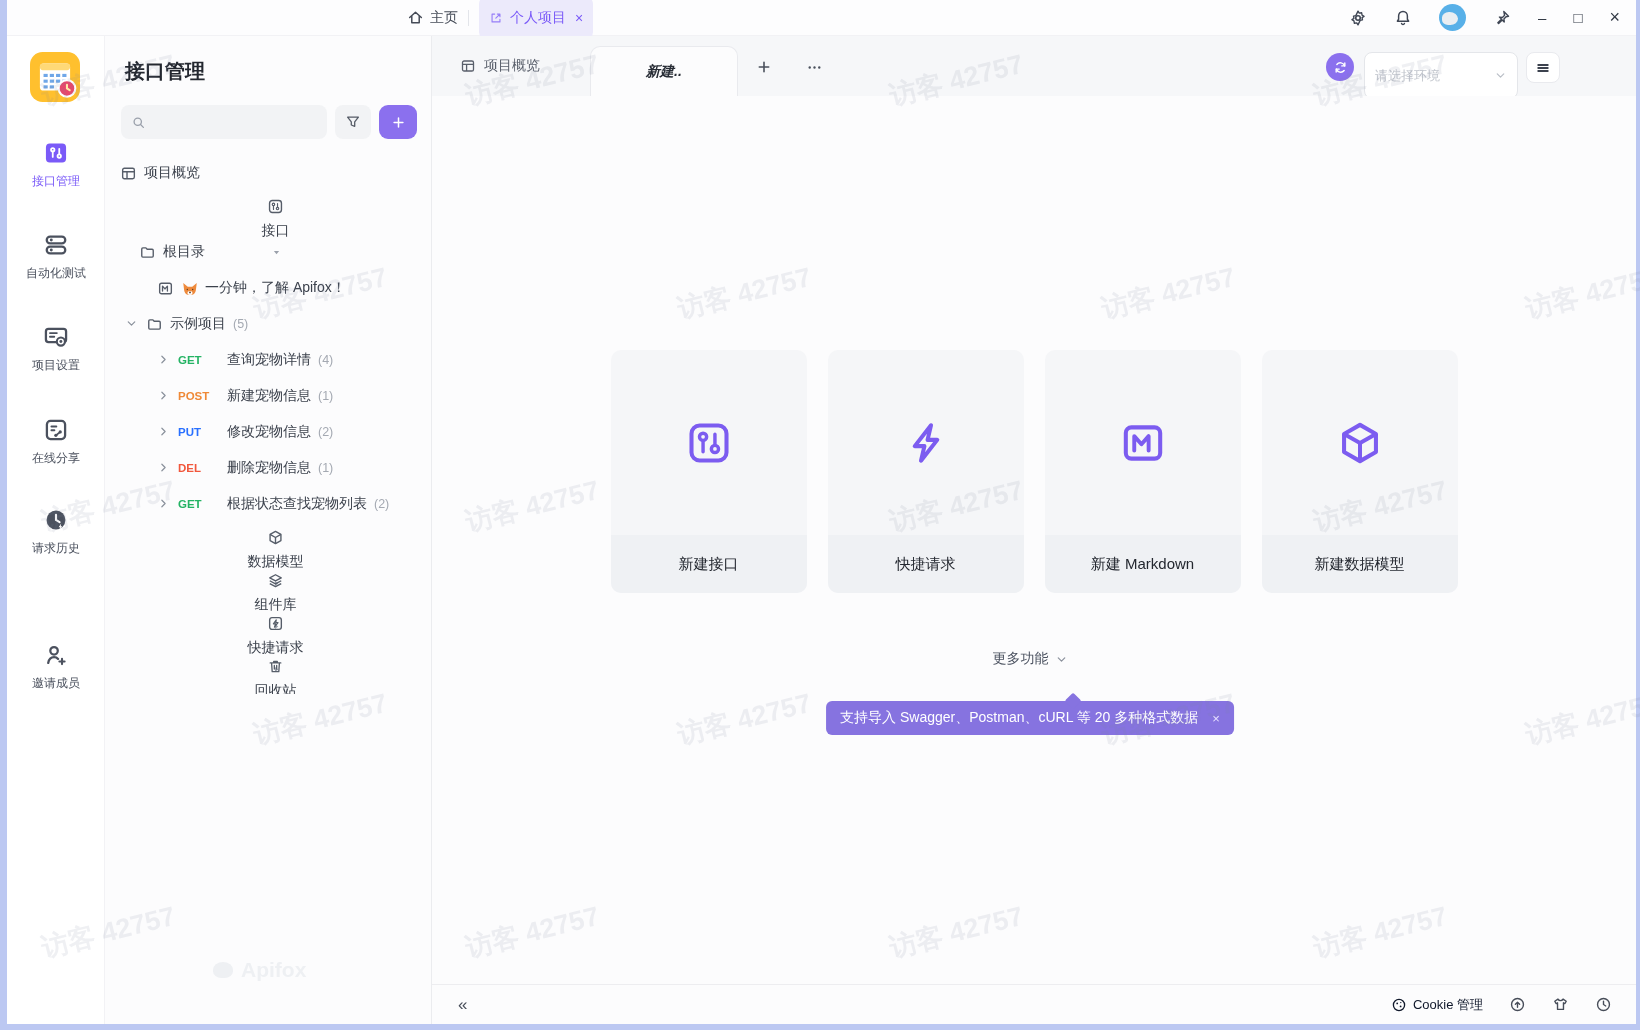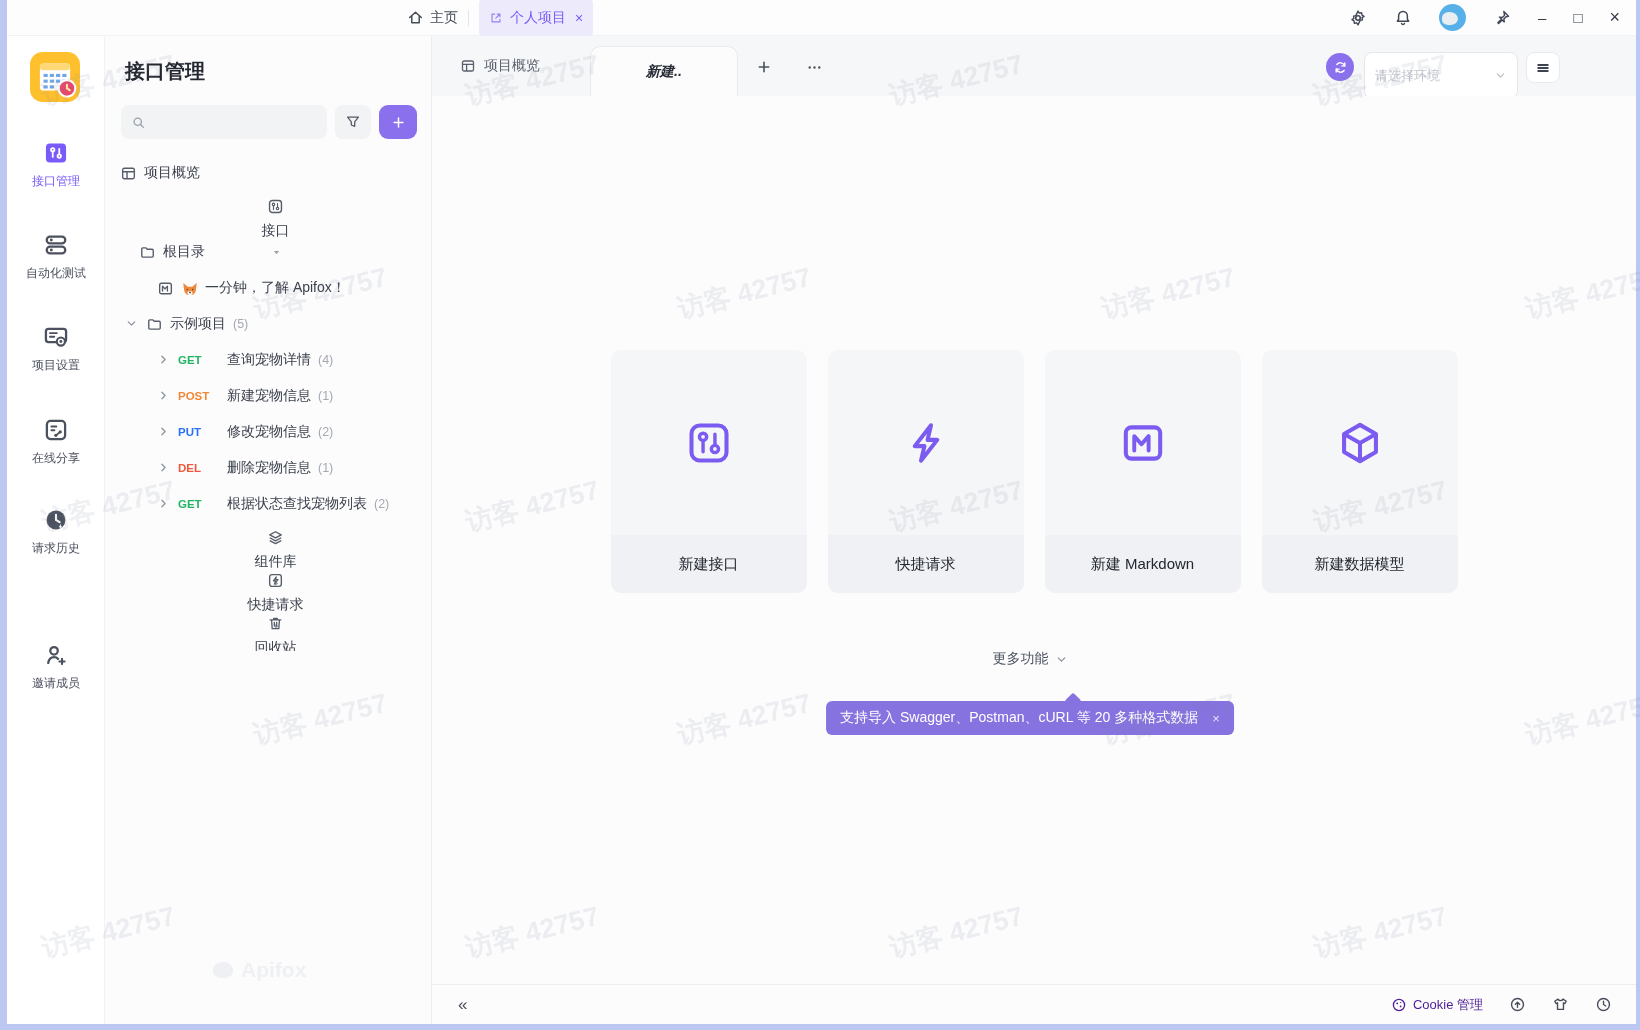--- a/index.html
+++ b/index.html
@@ -123,21 +123,21 @@
     height:12px; background:#8673e0; transform:rotate(45deg);
     border-radius:2px; }
   .tooltip .tx { color:#e8e2ff; font-size:13px; }
 
   .statusbar { height:40px; flex:0 0 40px; border-top:1px solid #ededf0;
     display:flex; align-items:center; background:#fcfcfd; color:#474d59; }
   .collapse { margin-left:26px; font-size:17px; color:#474d59; }
   .sb-right { margin-left:auto; display:flex; align-items:center; gap:26px;
     padding-right:24px; }
   .cookie-group { display:flex; align-items:center; gap:6px; font-size:13px;
-    color:#4c1d95; }
+    color:#0f172a; }
 
   
   .wm { position:absolute; font-size:27px; font-weight:600;
     color:rgba(125,135,155,0.12); transform:rotate(-14deg);
     white-space:nowrap; pointer-events:none; z-index:60; }
   svg.ic { display:block; }
 </style>
 </head>
 <body>
 
@@ -540,20 +540,33 @@
         </div>
         <div class="trow lvl2">
           <span class="chev">
               <svg class="ic" width="13" height="13" viewBox="0 0 16 16">
                 <use href="#s-chevright"></use>
               </svg>
             </span>
           <span class="method m-get">GET</span>
           <span>根据状态查找宠物列表</span>
           <span class="tcount">(2)</span>
+        </div>
+        <div class="trow gap">
+          <span class="tic">
+              <svg class="ic" width="17" height="17" viewBox="0 0 16 16">
+                <use href="#s-cube"></use>
+              </svg>
+            </span>
+          <span>数据模型</span>
+          <span class="caret">
+              <svg class="ic" width="11" height="11" viewBox="0 0 16 16">
+                <use href="#s-caretright"></use>
+              </svg>
+            </span>
         </div>
         <div class="trow gap">
           <span class="tic">
               <svg class="ic" width="17" height="17" viewBox="0 0 16 16">
                 <use href="#s-layers"></use>
               </svg>
             </span>
           <span>组件库</span>
           <span class="caret">
               <svg class="ic" width="11" height="11" viewBox="0 0 16 16">

